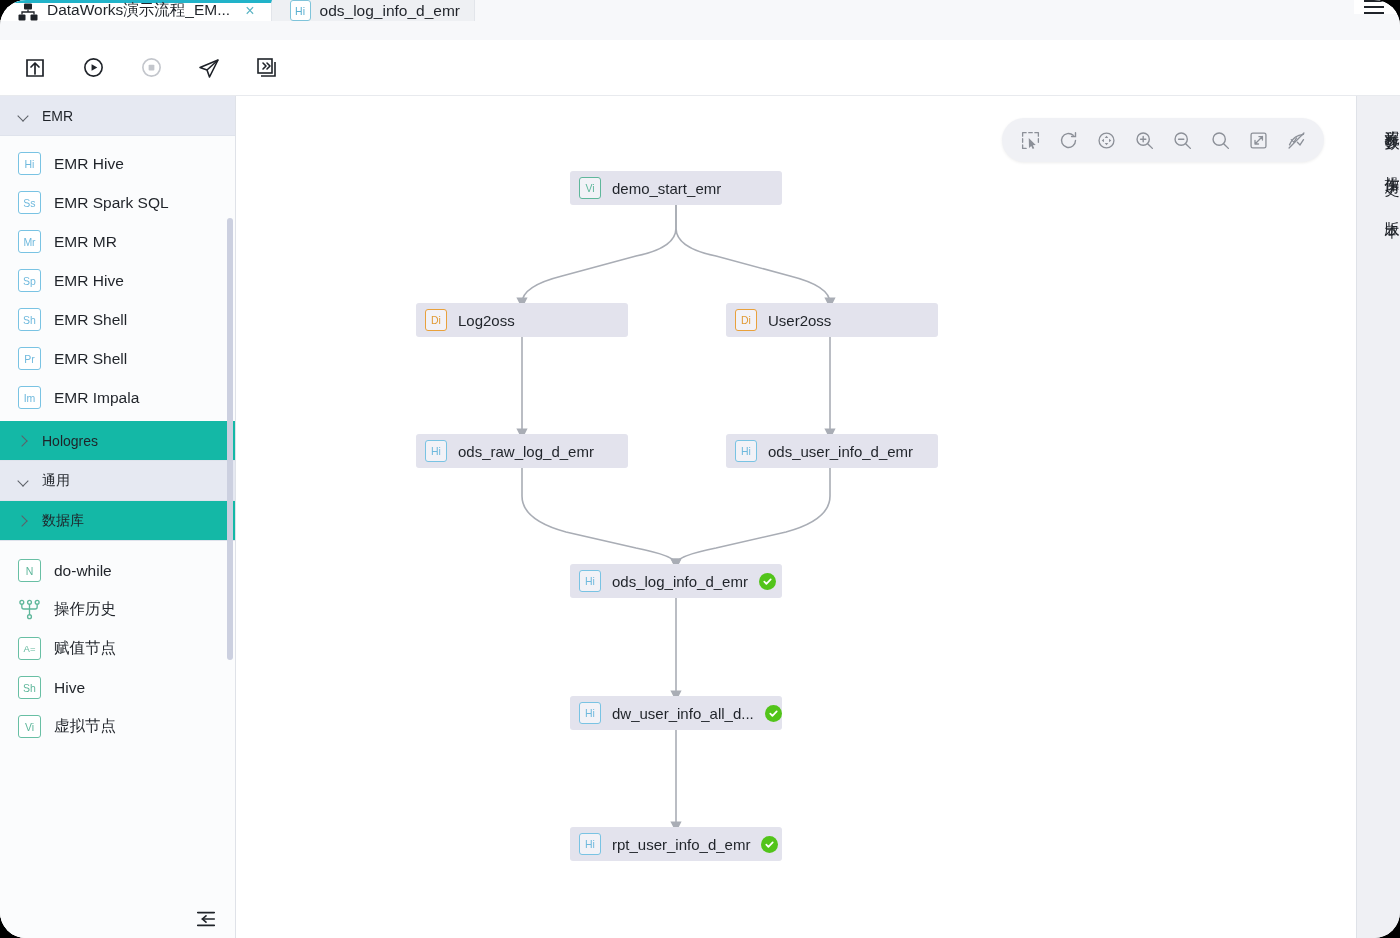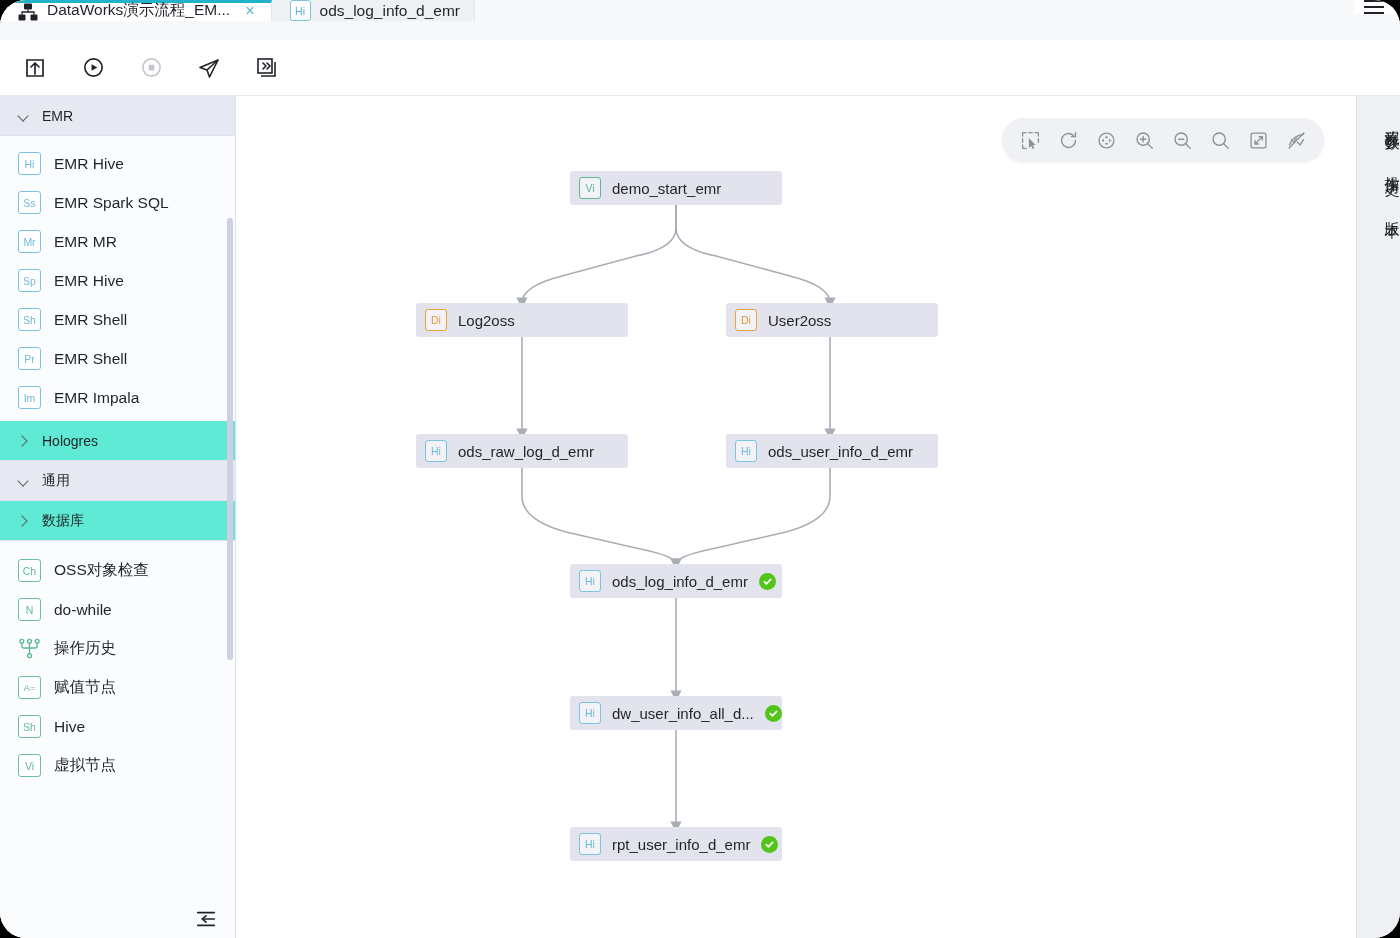--- a/index.html
+++ b/index.html
@@ -75,21 +75,21 @@
     border-right: 1px solid #dfe2e8;
     overflow: hidden;
   }
   .side-scroll { position: absolute; inset: 0 0 34px 0; overflow: hidden; }
   .grp-header {
     height: 40px; display: flex; align-items: center; gap: 14px;
     padding-left: 18px; font-size: 14px; color: #1f2329;
     background: #e6e9f2; cursor: pointer;
     border-bottom: 1px solid #dfe3ec;
   }
-  .grp-header.collapsed { background: #5eead4; }
+  .grp-header.collapsed { background: #14b8a6; }
   .chev { width: 10px; height: 10px; position: relative; flex: 0 0 auto; }
   .chev::before {
     content: ""; position: absolute; left: 1px; top: 1px;
     width: 7px; height: 7px;
     border-right: 1.6px solid #5c6068; border-bottom: 1.6px solid #5c6068;
     transform: rotate(45deg);
   }
   .chev.right::before { transform: rotate(-45deg); left: 0px; top: 1px; }
   .node-item {
     height: 39px; display: flex; align-items: center; gap: 13px;
@@ -273,24 +273,20 @@
       <div class="grp-header">
         <span class="chev"></span>
         <span>通用</span>
       </div>
 
       <div class="grp-header collapsed">
         <span class="chev right"></span>
         <span>数据库</span>
       </div>
       <div style="padding:10px 0 4px 0;">
-        <div class="node-item">
-          <span class="badge green">Ch</span>
-          <span>OSS对象检查</span>
-        </div>
         <div class="node-item">
           <span class="badge green">N</span>
           <span>do-while</span>
         </div>
         <div class="node-item">
           <span class="svgicon">
             <svg viewBox="0 0 24 24" width="23" height="23" fill="none" stroke="#5fb79b" stroke-width="1.4">
               <circle cx="4" cy="4.5" r="2"></circle>
                 <circle cx="12" cy="4.5" r="2"></circle>
                 <circle cx="20" cy="4.5" r="2"></circle>

